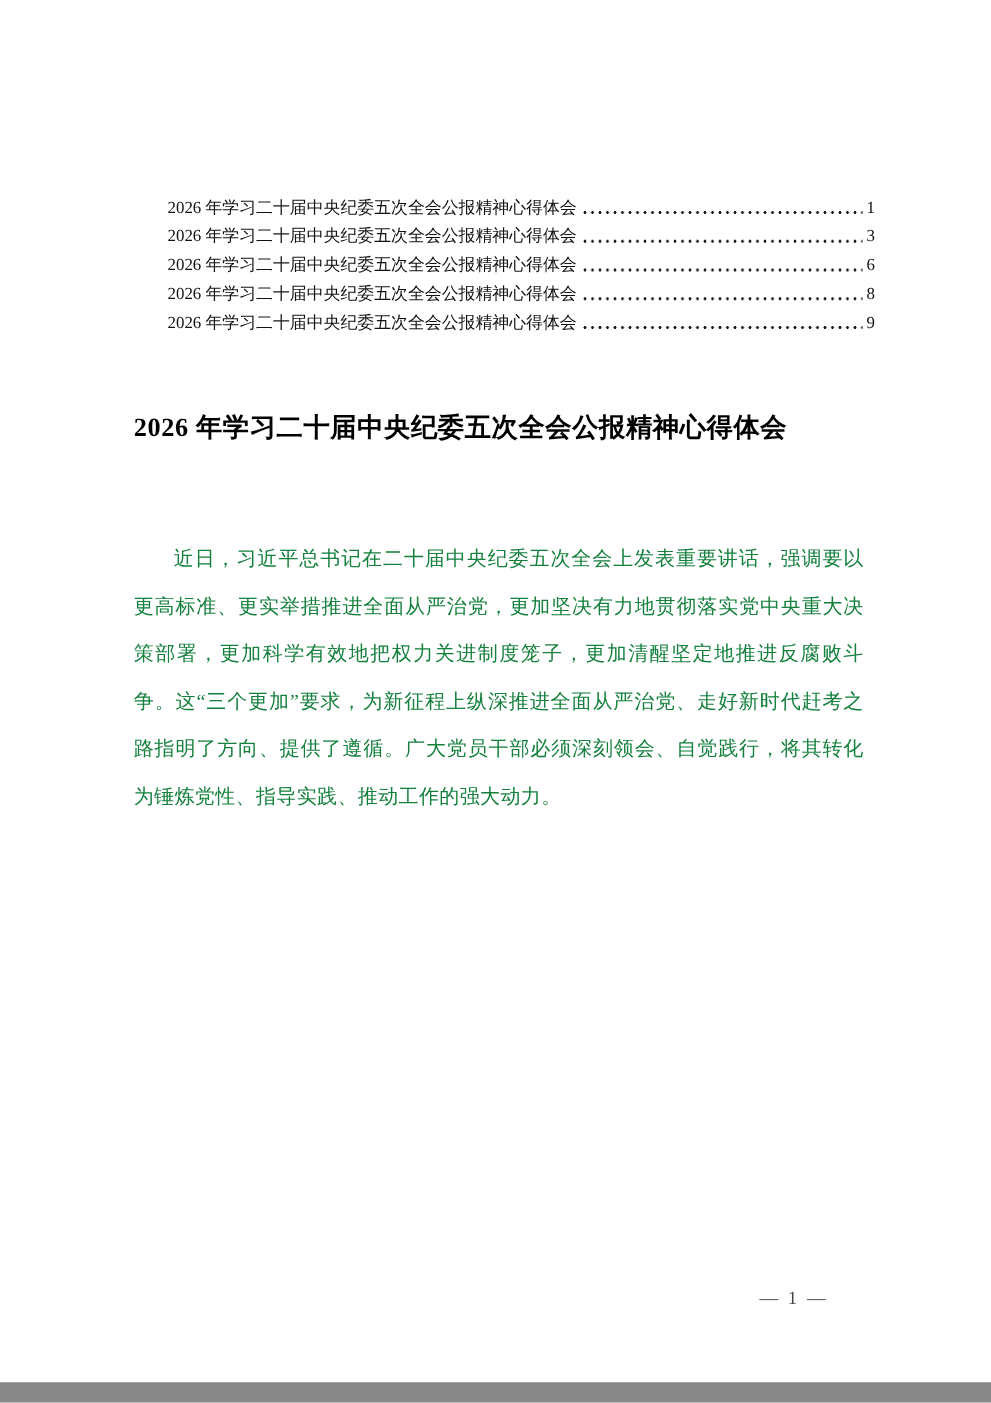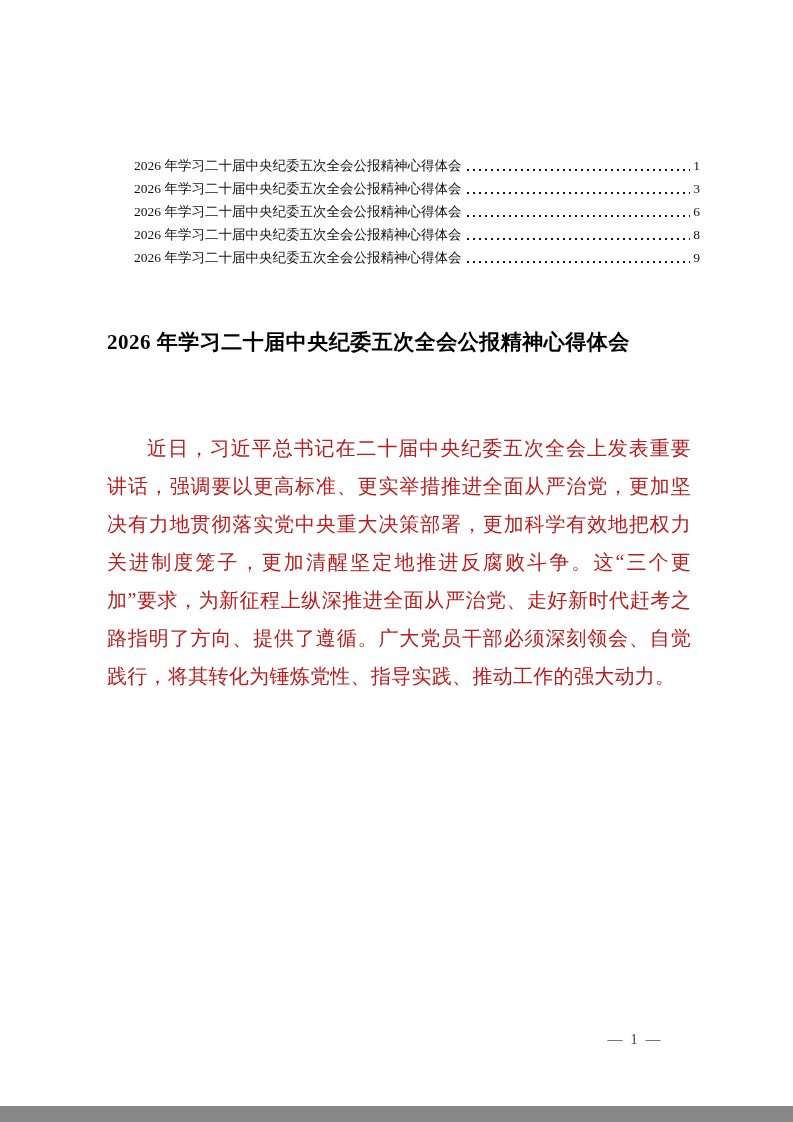--- a/index.html
+++ b/index.html
@@ -63,26 +63,26 @@
   }
 
   
   .doc-body {
     position: absolute;
     left: 107px;
     top: 429px;
     width: 584px;
   }
   .doc-body p {
-    font-size: 20px;
+    font-size: 16px;
     line-height: 38px;
     text-align: justify;
     text-justify: inter-ideograph;
     text-indent: 2em;
-    color: #b91c1c;
+    color: #15803d;
     letter-spacing: 0.3px;
   }
 
   
   .page-footer {
     position: absolute;
     left: 570px;
     top: 1031px;
     width: 130px;
     text-align: center;

